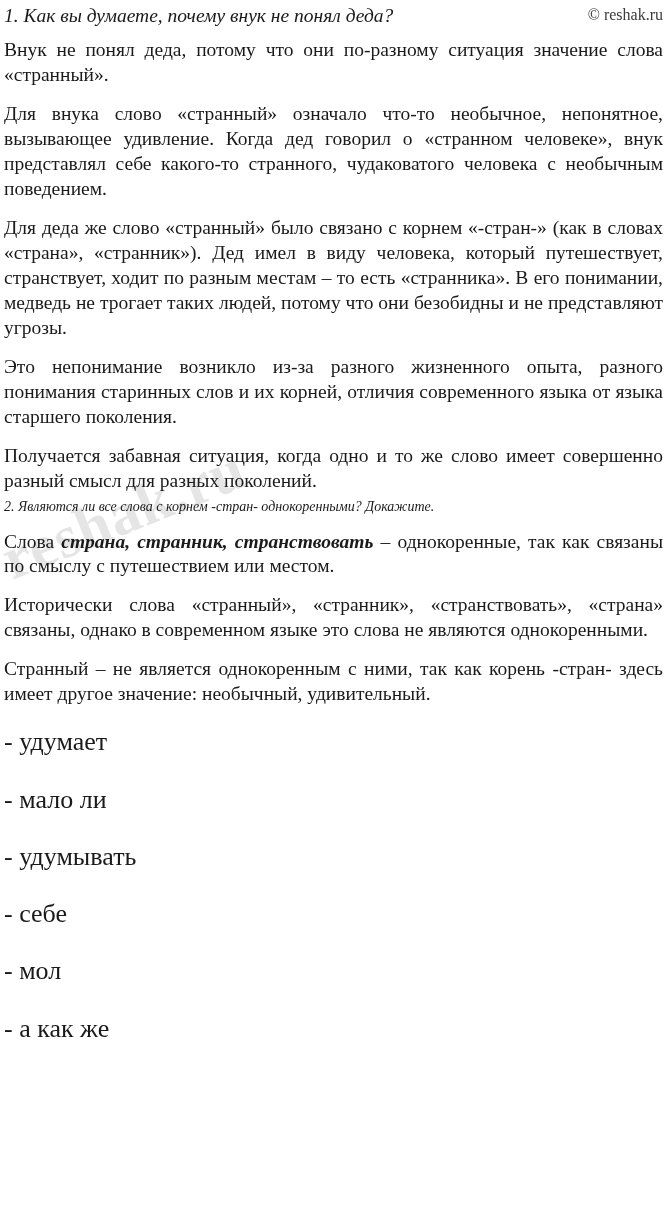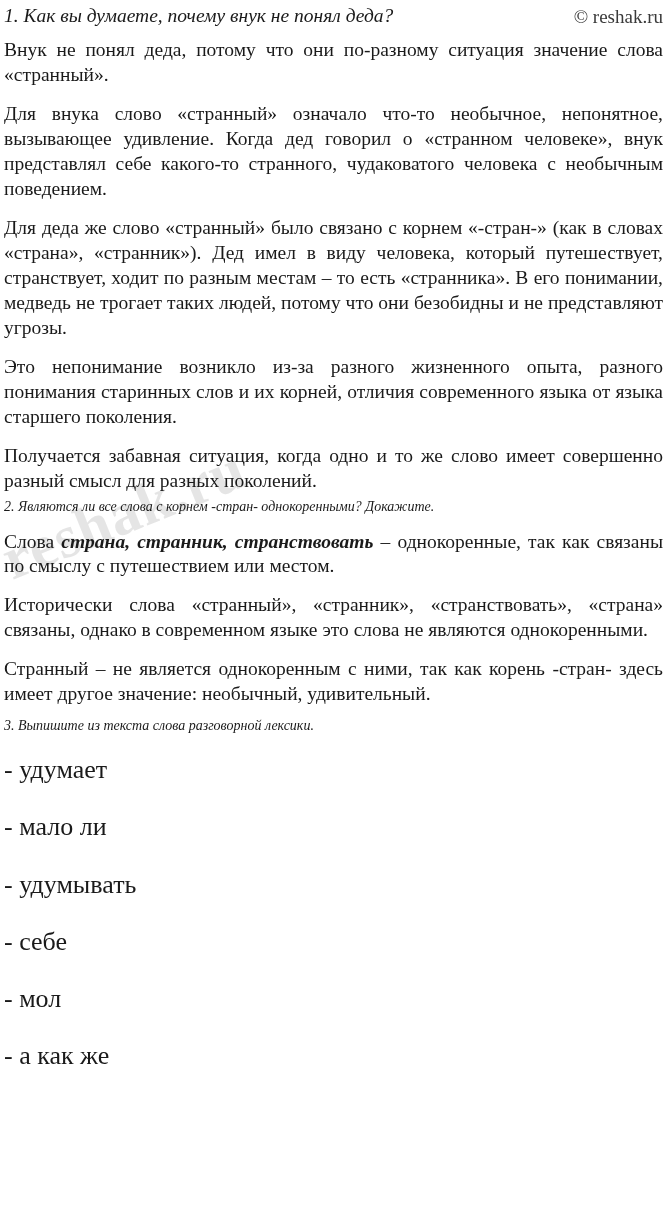--- a/index.html
+++ b/index.html
@@ -50,21 +50,21 @@
   }
   .q {
     font-style: italic;
     font-size: 19.5px;
     line-height: 1.25;
     margin: 0;
     flex: 1 1 auto;
   }
   .copyright {
     font-family: "Liberation Serif", serif;
-    font-size: 19px;
+    font-size: 16px;
     color: #3a3a3a;
     white-space: nowrap;
     padding-top: 2px;
     flex: 0 0 auto;
   }
   p.para {
     font-size: 19.5px;
     line-height: 1.28;
     text-align: justify;
     text-align-last: left;
@@ -120,21 +120,20 @@
     <p class="para">Получается забавная ситуация, когда одно и то же слово имеет совершенно разный смысл для разных поколений.</p>
 
     <p class="qhead tight">2. Являются ли все слова с корнем -стран- однокоренными? Докажите.</p>
 
     <p class="para"><span>Слова </span><b class="bi">страна, странник, странствовать</b><span> – однокоренные, так как связаны по смыслу с путешествием или местом.</span></p>
 
     <p class="para">Исторически слова «странный», «странник», «странствовать», «страна» связаны, однако в современном языке это слова не являются однокоренными.</p>
 
     <p class="para">Странный – не является однокоренным с ними, так как корень -стран- здесь имеет другое значение: необычный, удивительный.</p>
 
-    <p class="qhead">3. Выпишите из текста слова разговорной лексики.</p>
 
     <ul class="list">
       <li>- удумает</li>
       <li>- мало ли</li>
       <li>- удумывать</li>
       <li>- себе</li>
       <li>- мол</li>
       <li>- а как же</li>
     </ul>
 

